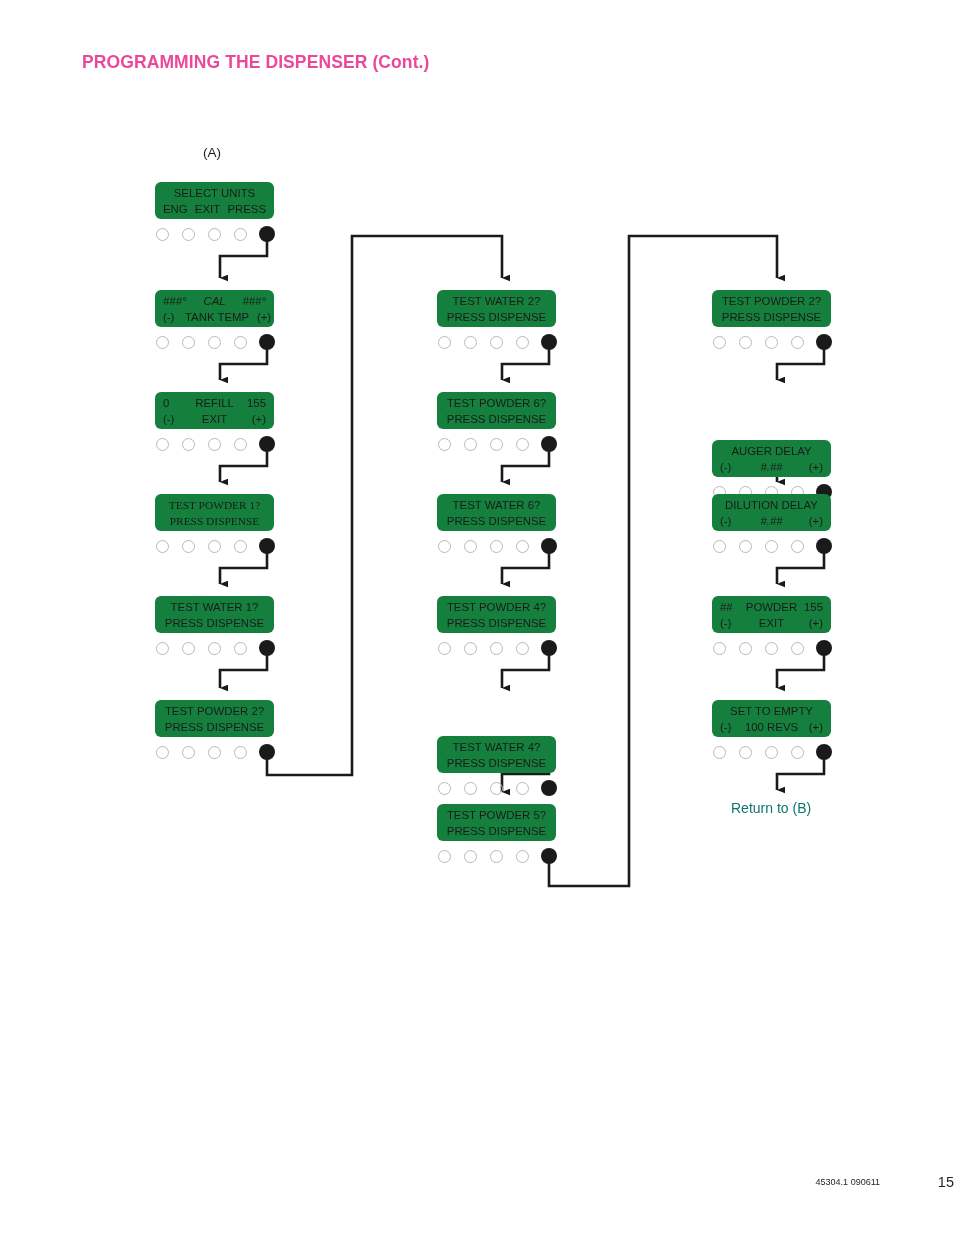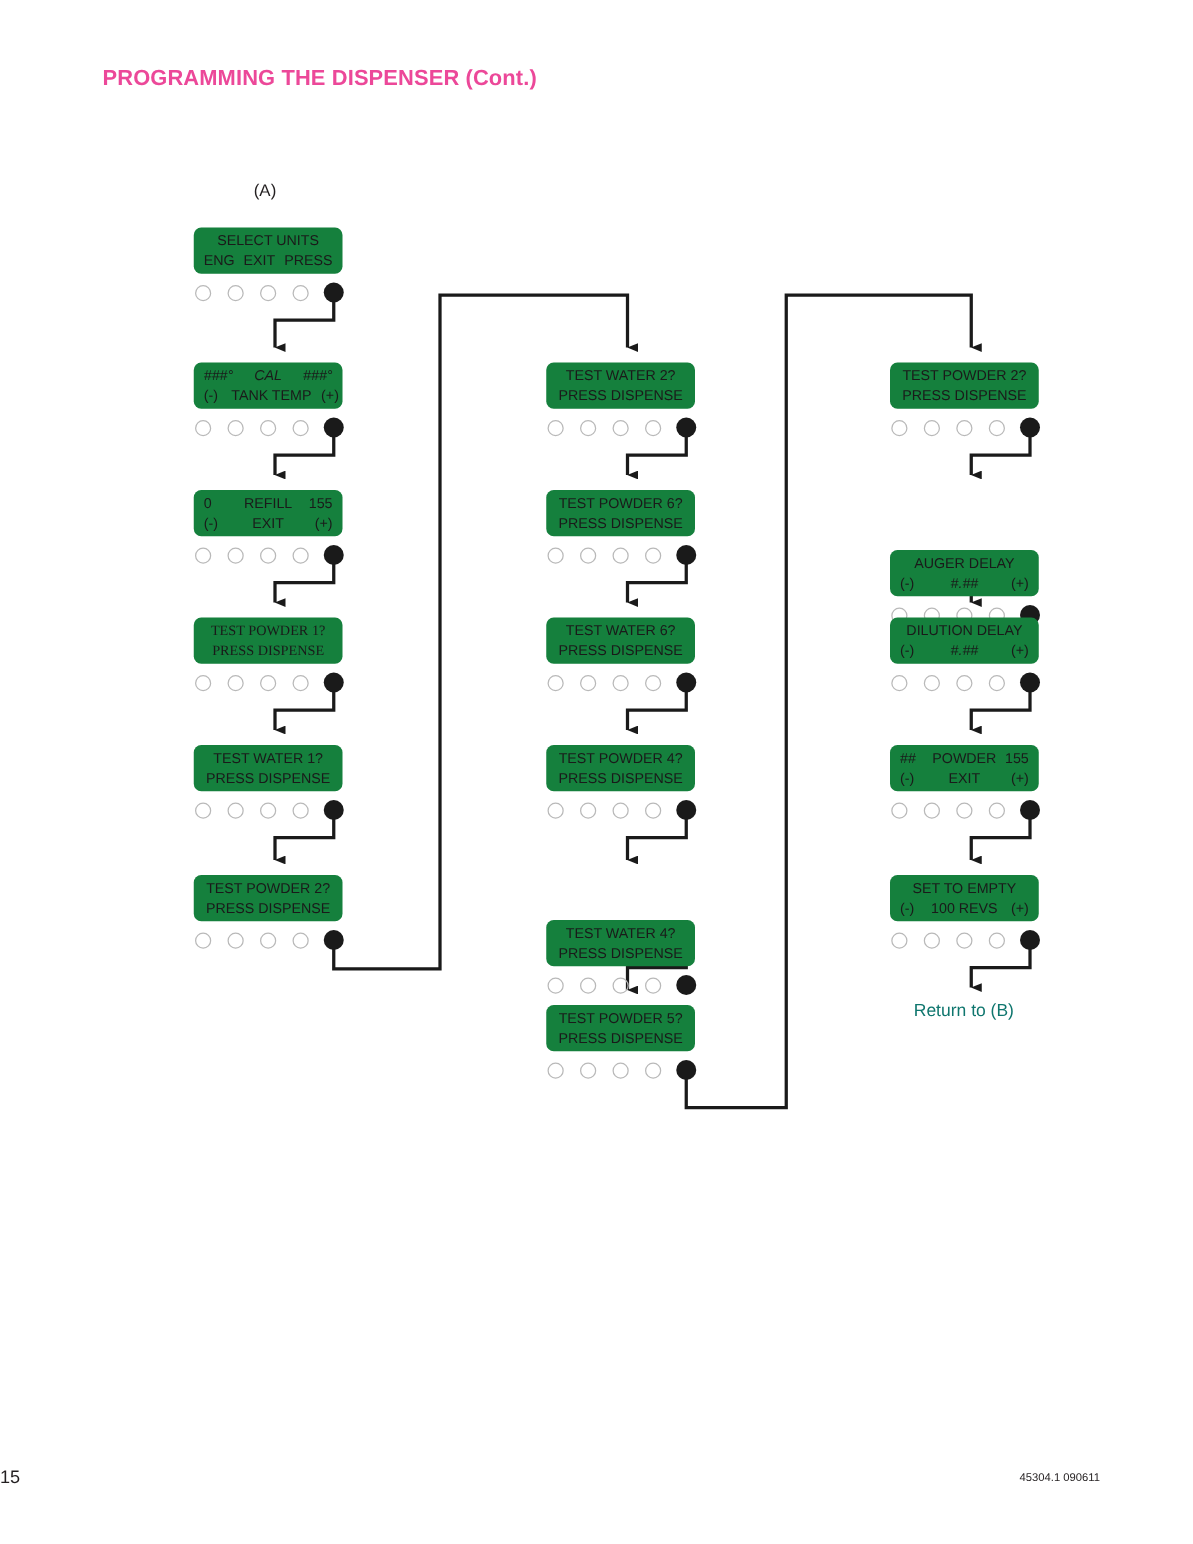--- a/index.html
+++ b/index.html
@@ -136,21 +136,21 @@
     color: #0f766e;
     white-space: nowrap;
   }
 
   
   .footer-page {
     position: absolute;
     left: 0;
     top: 1174px;
     width: 954px;
-    text-align: left;
+    text-align: right;
     font-size: 14.5px;
     color: #231f20;
   }
   .footer-code {
     position: absolute;
     right: 74px;
     top: 1177px;
     font-size: 9px;
     color: #231f20;
     white-space: nowrap;

